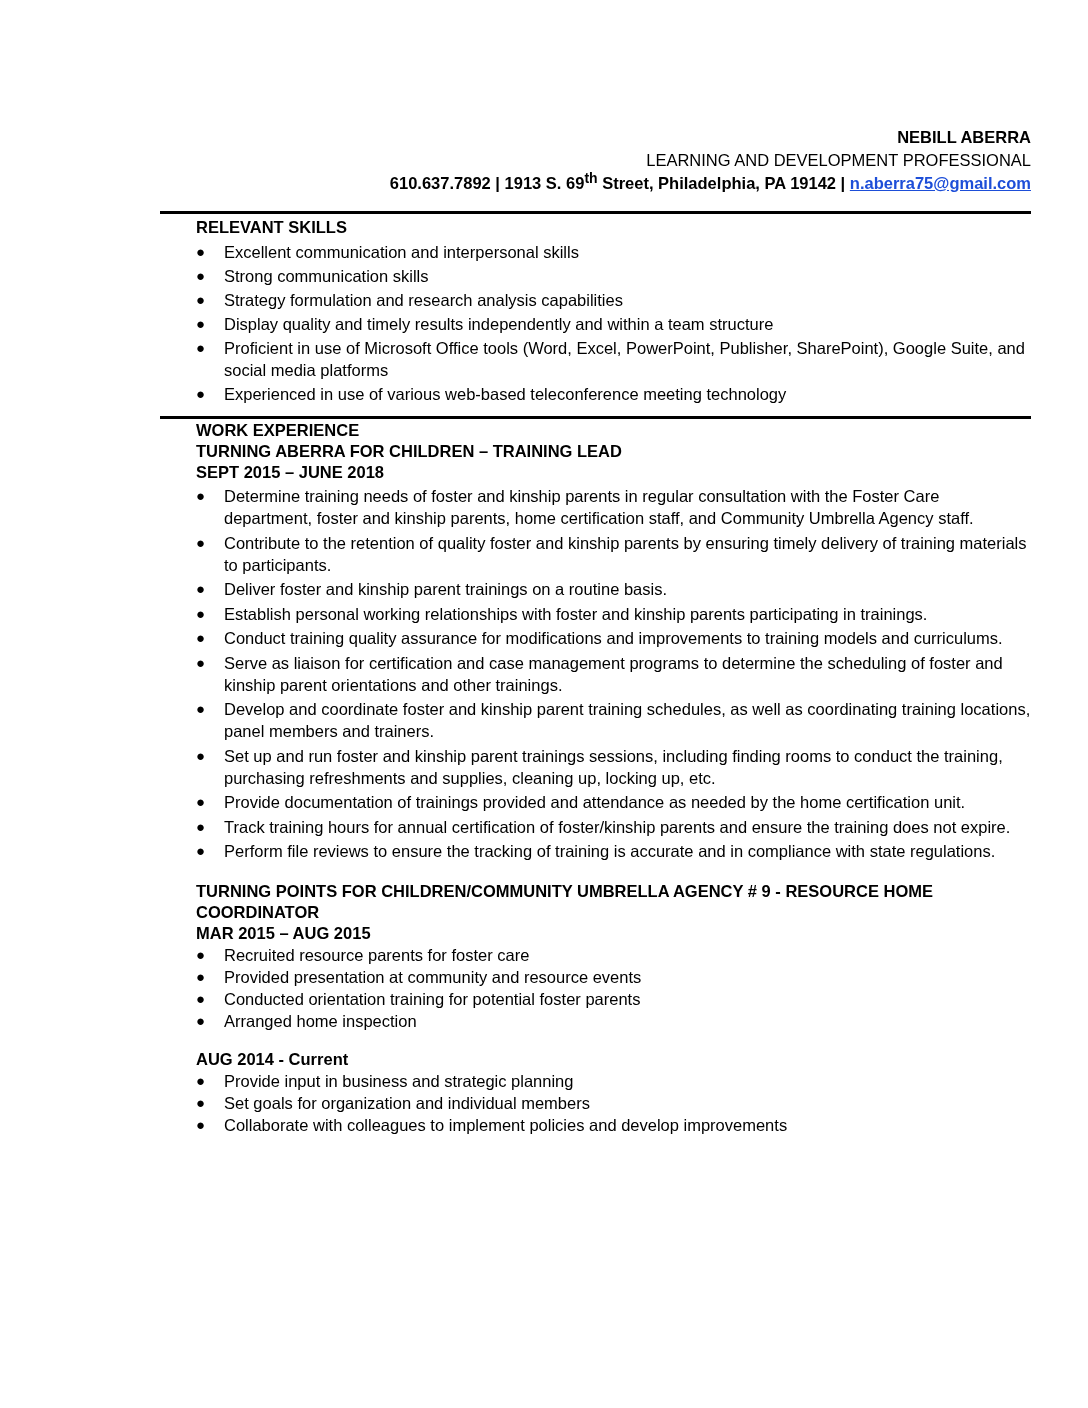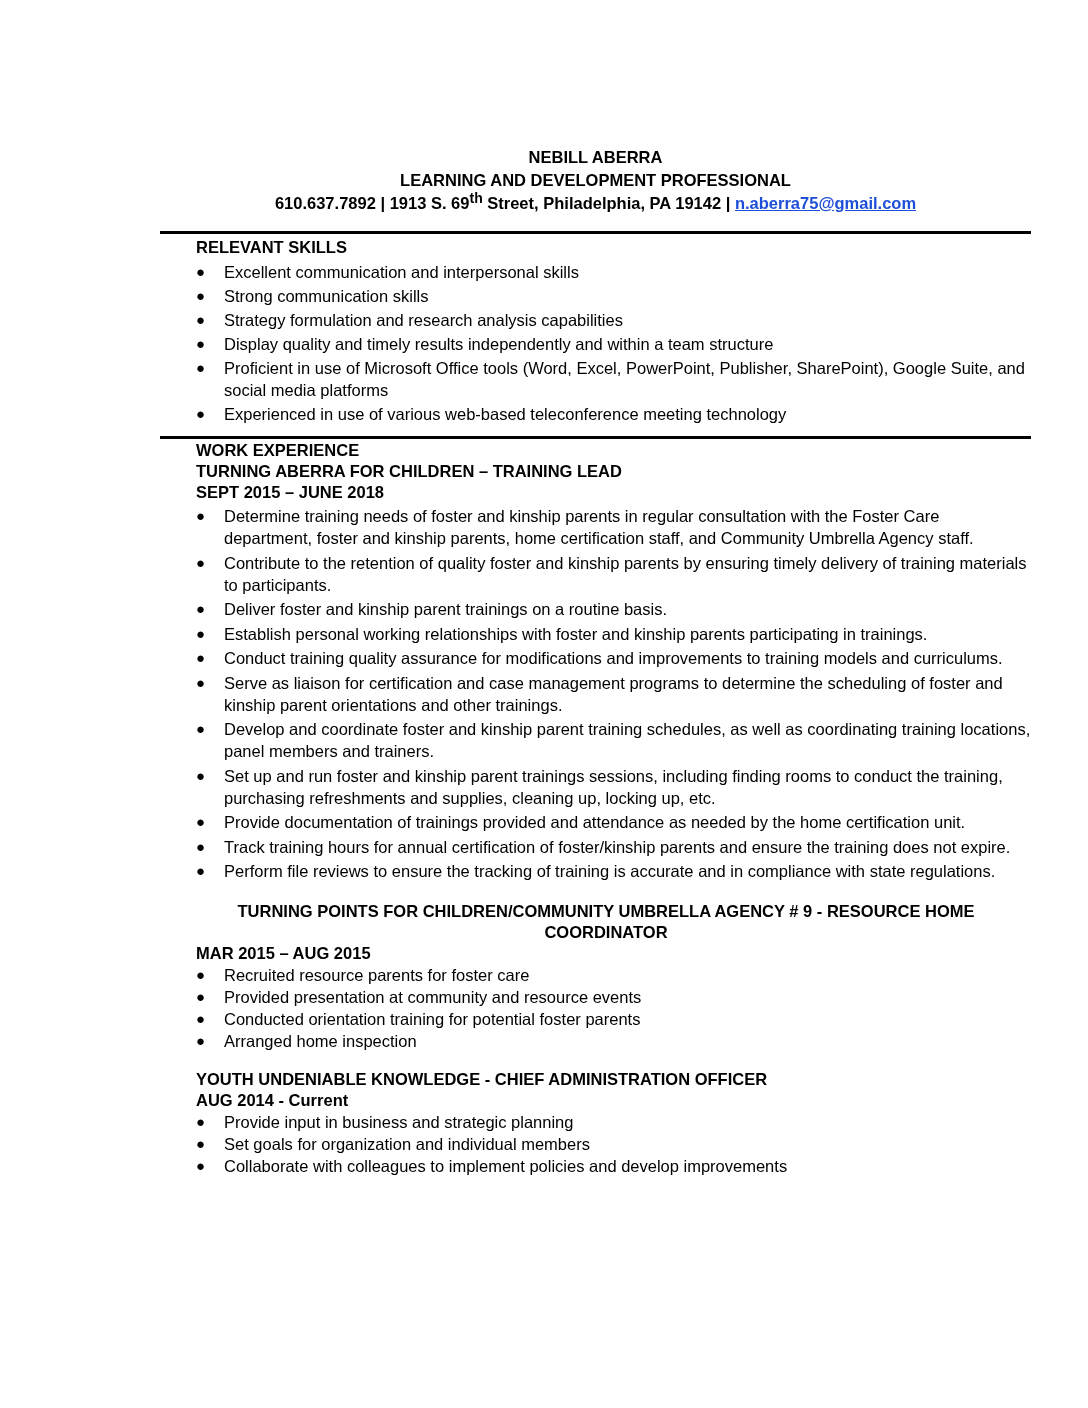--- a/index.html
+++ b/index.html
@@ -15,27 +15,26 @@
       font-family: "Liberation Sans", sans-serif;
       color: #000000;
     }
     .page {
       position: absolute;
       left: 160px;
       top: 126px;
       width: 871px;
     }
     .header {
-      text-align: center;
+      text-align: right;
       font-size: 16.5px;
       line-height: 23px;
-      margin-top: 20px;
     }
     .header .name { font-weight: bold; }
-    .header .title { font-weight: bold; }
+    .header .title { font-weight: normal; }
     .header .contact { font-weight: bold; }
     .header sup { font-size: 14px; line-height: 0; vertical-align: super; }
     .header a {
       color: #1d4ed8;
       text-decoration: underline;
     }
     .rule {
       height: 0;
       border-top: 3px solid #000;
       margin: 0;
@@ -121,34 +120,33 @@
           <li><span class="dot">●</span><span>Set up and run foster and kinship parent trainings sessions, including finding rooms to conduct the training, purchasing refreshments and supplies, cleaning up, locking up, etc.</span></li>
           <li><span class="dot">●</span><span>Provide documentation of trainings provided and attendance as needed by the home certification unit.</span></li>
           <li><span class="dot">●</span><span>Track training hours for annual certification of foster/kinship parents and ensure the training does not expire.</span></li>
           <li><span class="dot">●</span><span>Perform file reviews to ensure the tracking of training is accurate and in compliance with state regulations.</span></li>
         </ul>
     </div>
 
     <div style="height: 16px;"></div>
 
     <div class="job">
-      <div class="job-title" style="width: 820px; text-align: center;">TURNING POINTS FOR CHILDREN/COMMUNITY UMBRELLA AGENCY # 9 - RESOURCE HOME COORDINATOR</div>
+      <div class="job-title" style="width: 820px;">TURNING POINTS FOR CHILDREN/COMMUNITY UMBRELLA AGENCY # 9 - RESOURCE HOME COORDINATOR</div>
       <div class="job-dates">MAR 2015 – AUG 2015</div>
       <ul class="bullets tight" id="job1-list">
           <li><span class="dot">●</span><span>Recruited resource parents for foster care</span></li>
           <li><span class="dot">●</span><span>Provided presentation at community and resource events</span></li>
           <li><span class="dot">●</span><span>Conducted orientation training for potential foster parents</span></li>
           <li><span class="dot">●</span><span>Arranged home inspection</span></li>
         </ul>
     </div>
 
     <div style="height: 17px;"></div>
 
     <div class="job">
-      <div class="job-title">YOUTH UNDENIABLE KNOWLEDGE - CHIEF ADMINISTRATION OFFICER</div>
       <div class="job-dates">AUG 2014 - Current</div>
       <ul class="bullets tight" id="job2-list">
           <li><span class="dot">●</span><span>Provide input in business and strategic planning</span></li>
           <li><span class="dot">●</span><span>Set goals for organization and individual members</span></li>
           <li><span class="dot">●</span><span>Collaborate with colleagues to implement policies and develop improvements</span></li>
         </ul>
     </div>
   </section>
 </div>
 

